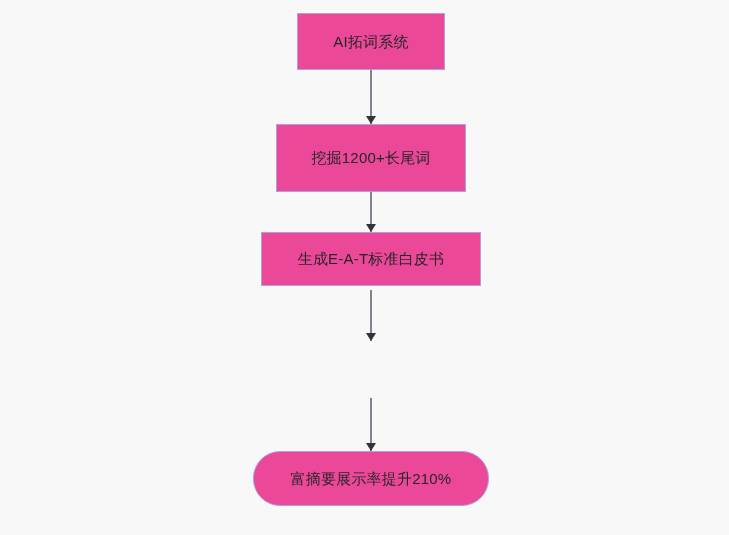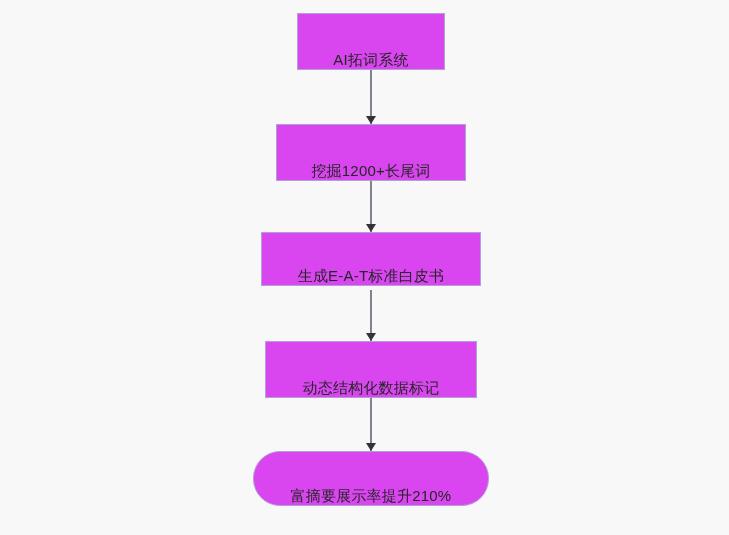--- a/index.html
+++ b/index.html
@@ -15,25 +15,25 @@
   }
   #flowchart-canvas {
     position: relative;
     width: 729px;
     height: 535px;
     background: #f8f8f8;
   }
   .node-box {
     position: absolute;
     box-sizing: border-box;
-    background: #d946ef;
+    background: #ec4899;
     border: 1.5px solid #b0a0d8;
     border-radius: 0px;
     display: flex;
-    align-items: flex-end;
+    align-items: center;
     justify-content: center;
     z-index: 2;
   }
   .node-label {
     font-size: 15px;
     line-height: 1.2;
     color: #262626;
     text-align: center;
     white-space: nowrap;
     letter-spacing: 0.2px;
@@ -54,21 +54,21 @@
     position: absolute;
     left: -4px;
     width: 0;
     height: 0;
     border-left: 5px solid transparent;
     border-right: 5px solid transparent;
     border-top: 8px solid #333338;
   }
   
   #node-0 { left: 297px; top: 13px;  width: 148px; height: 57px; }
-  #node-1 { left: 276px; top: 124px; width: 190px; height: 57px; }
+  #node-1 { left: 276px; top: 124px; width: 190px; height: 68px; }
   #node-2 { left: 261px; top: 232px; width: 220px; height: 54px; }
   #node-3 { left: 265px; top: 341px; width: 212px; height: 57px; }
   #node-4 { left: 253px; top: 451px; width: 236px; height: 55px; border-radius: 27px; }
 
   #edge-0 { left: 370px; top: 70px;  height: 54px; }
   #edge-1 { left: 370px; top: 181px; height: 51px; }
   #edge-2 { left: 370px; top: 290px; height: 51px; }
   #edge-3 { left: 370px; top: 398px; height: 53px; }
 </style>
 </head>
@@ -96,23 +96,20 @@
 
   <div class="node-box" id="node-2">
     <span class="node-label">生成E-A-T标准白皮书</span>
   </div>
 
   <div class="connector" id="edge-2">
     <div class="connector-line" style="height:100%"></div>
     <div class="connector-arrowhead" style="top:43px"></div>
   </div>
 
-  <div class="node-box" id="node-3">
-    <span class="node-label">动态结构化数据标记</span>
-  </div>
 
   <div class="connector" id="edge-3">
     <div class="connector-line" style="height:100%"></div>
     <div class="connector-arrowhead" style="top:45px"></div>
   </div>
 
   <div class="node-box" id="node-4">
     <span class="node-label">富摘要展示率提升210%</span>
   </div>
 

